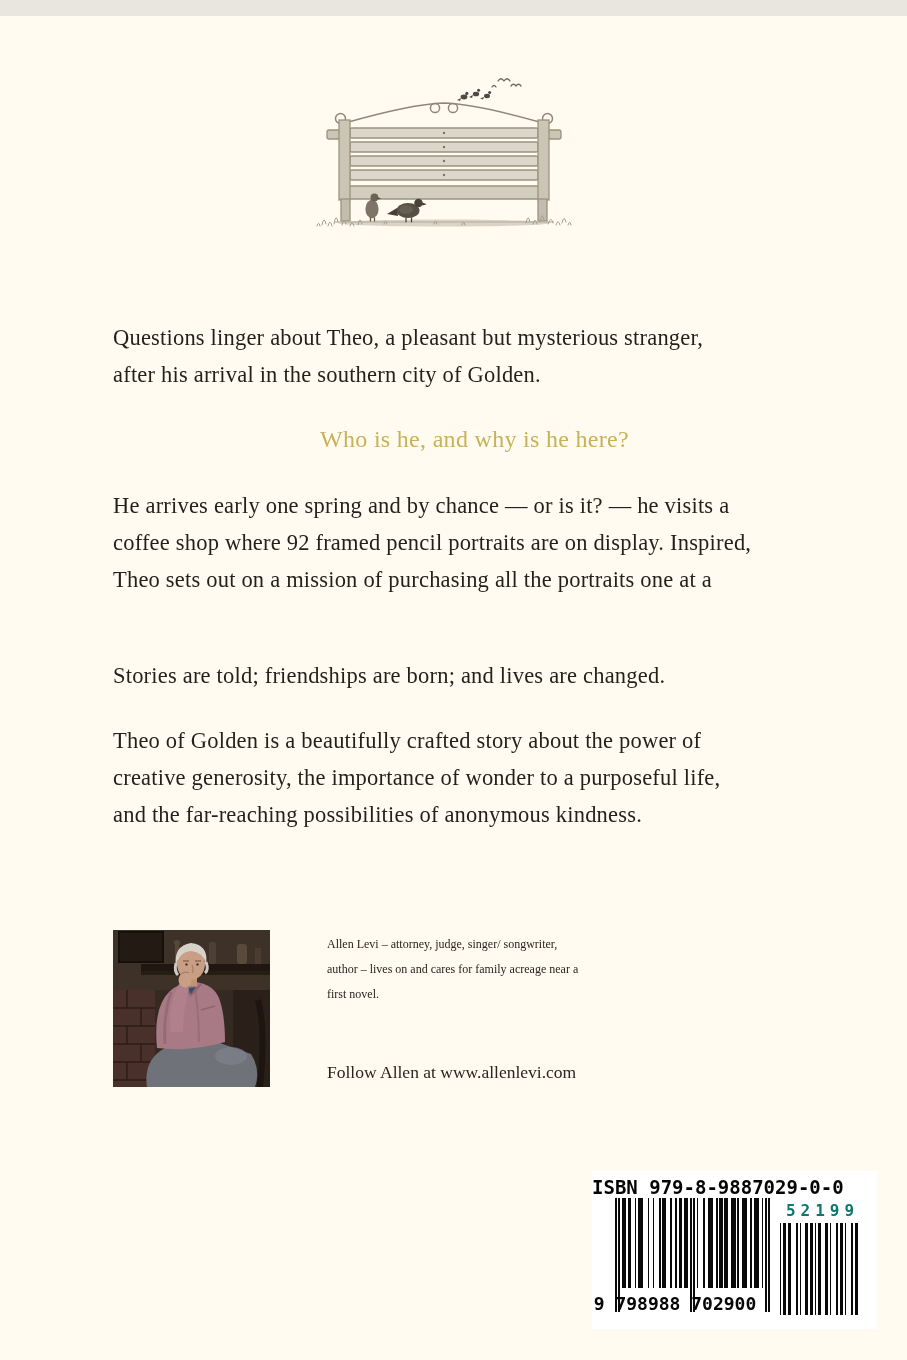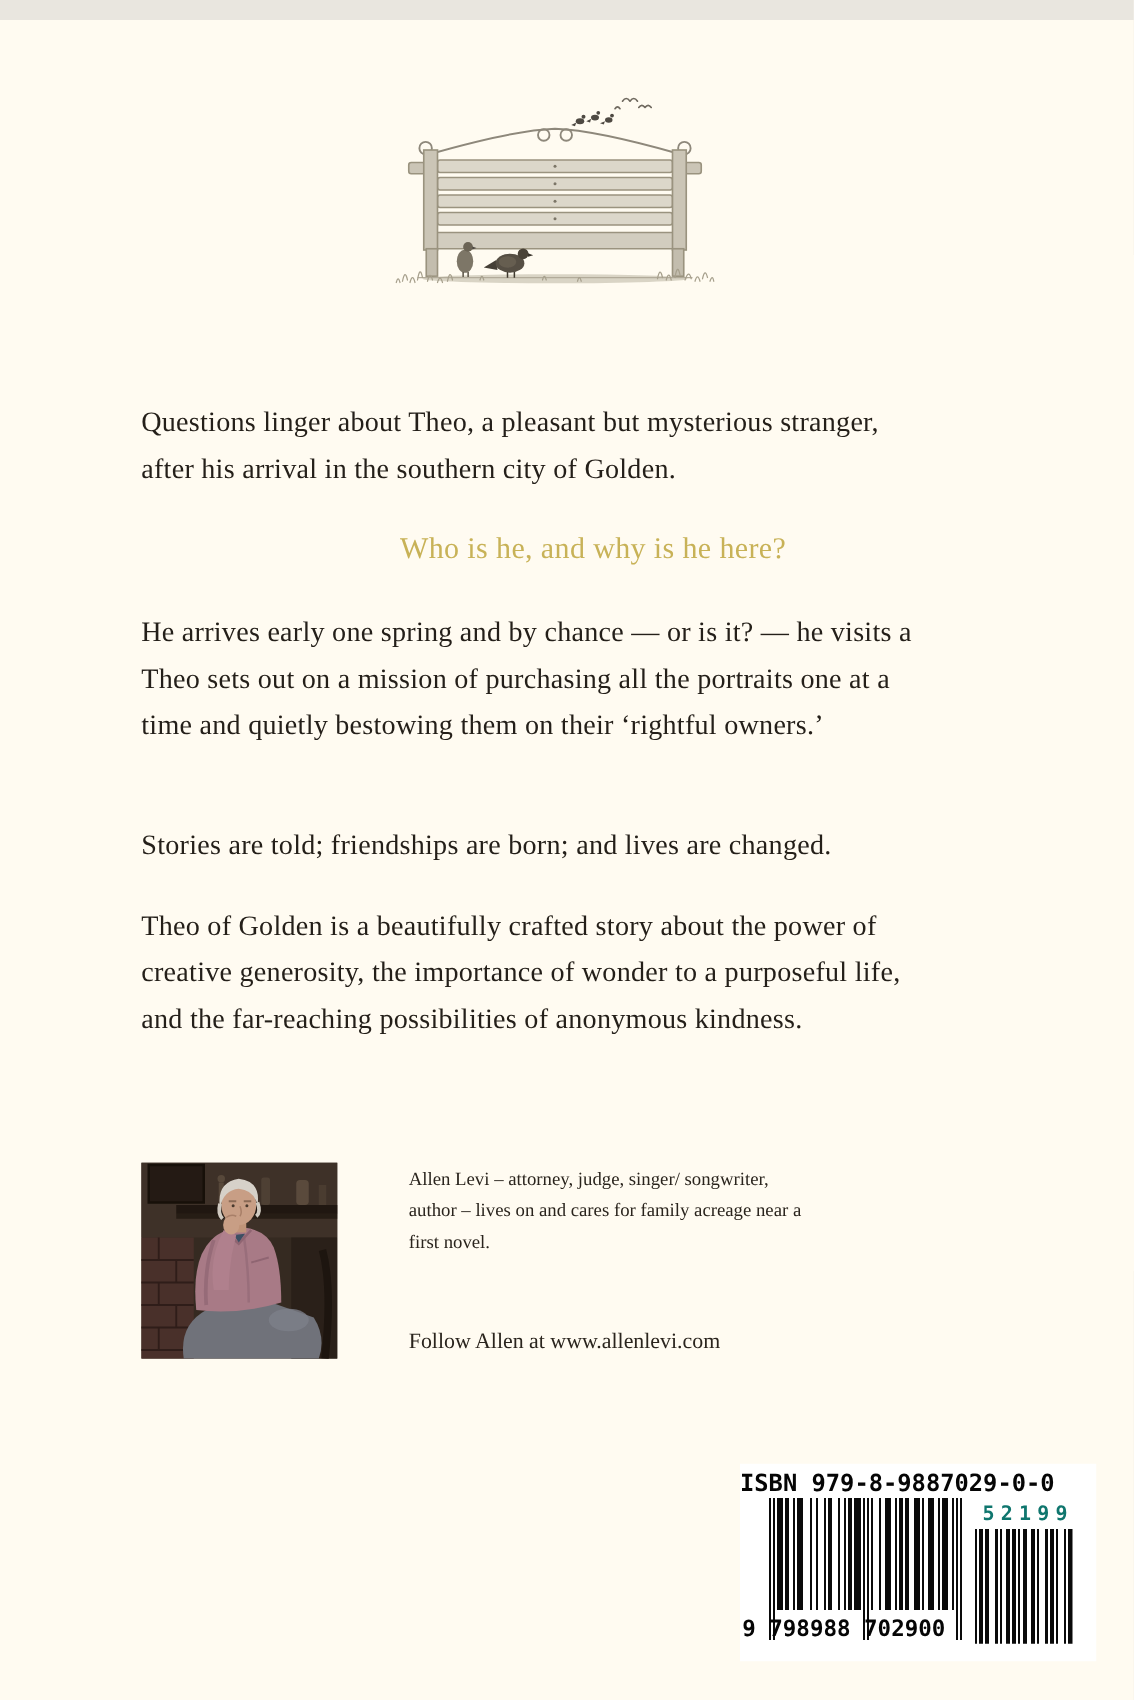--- a/index.html
+++ b/index.html
@@ -10,21 +10,21 @@
   }
   .bench{position:absolute; left:314px; top:56px; width:260px; height:162px;}
   .para{position:absolute; left:113px; font-size:22.5px; line-height:37px; letter-spacing:.2px; color:#241f19;}
   .p1{top:303px;} .p2{top:471px;} .p3{top:641px;} .p4{top:706px;}
   .tagline{
     position:absolute; left:0; top:405px; width:100%; text-align:center;
     font-size:24px; line-height:37px; color:#c8b257; letter-spacing:.3px;
   }
   .photo{position:absolute; left:113px; top:914px; width:157px; height:157px;}
   .photo svg{display:block; width:157px; height:157px;}
-  .bio{position:absolute; left:327px; top:916px; width:440px; font-size:15px; line-height:25px; color:#2a241d;}
+  .bio{position:absolute; left:327px; top:916px; width:440px; font-size:12px; line-height:25px; color:#2a241d;}
   .bio .it{font-style:italic;}
   .follow{position:absolute; left:327px; top:1044px; font-size:17.5px; line-height:25px; color:#2a241d;}
   .barcode-box{position:absolute; left:592px; top:1155px; width:285px; height:158px; background:#ffffff;}
   .isbn-line{
     position:absolute; top:5px; left:0; width:100%; text-align:left;
     font-family:"DejaVu Sans Mono", monospace; font-size:19px; font-weight:700; color:#050505; white-space:nowrap;
   }
   .ean13{position:absolute; left:23px; top:27px; width:155px; height:114px; fill:#0a0a0a; shape-rendering:crispEdges;}
   .main-digits{
     position:absolute; left:0; top:122px; width:166px; text-align:center;
@@ -119,22 +119,22 @@
 
   <div class="para p1">
     <div>Questions linger about Theo, a pleasant but mysterious stranger,</div>
     <div>after his arrival in the southern city of Golden.</div>
   </div>
 
   <div class="tagline">Who is he, and why is he here?</div>
 
   <div class="para p2">
     <div>He arrives early one spring and by chance — or is it? — he visits a</div>
+    <div>coffee shop where 92 framed pencil portraits are on display. Inspired,</div>
     <div>Theo sets out on a mission of purchasing all the portraits one at a</div>
-    <div>time and quietly bestowing them on their ‘rightful owners.’</div>
   </div>
 
   <div class="para p3">
     <div>Stories are told; friendships are born; and lives are changed.</div>
   </div>
 
   <div class="para p4">
     <div>Theo of Golden is a beautifully crafted story about the power of</div>
     <div>creative generosity, the importance of wonder to a purposeful life,</div>
     <div>and the far-reaching possibilities of anonymous kindness.</div>

